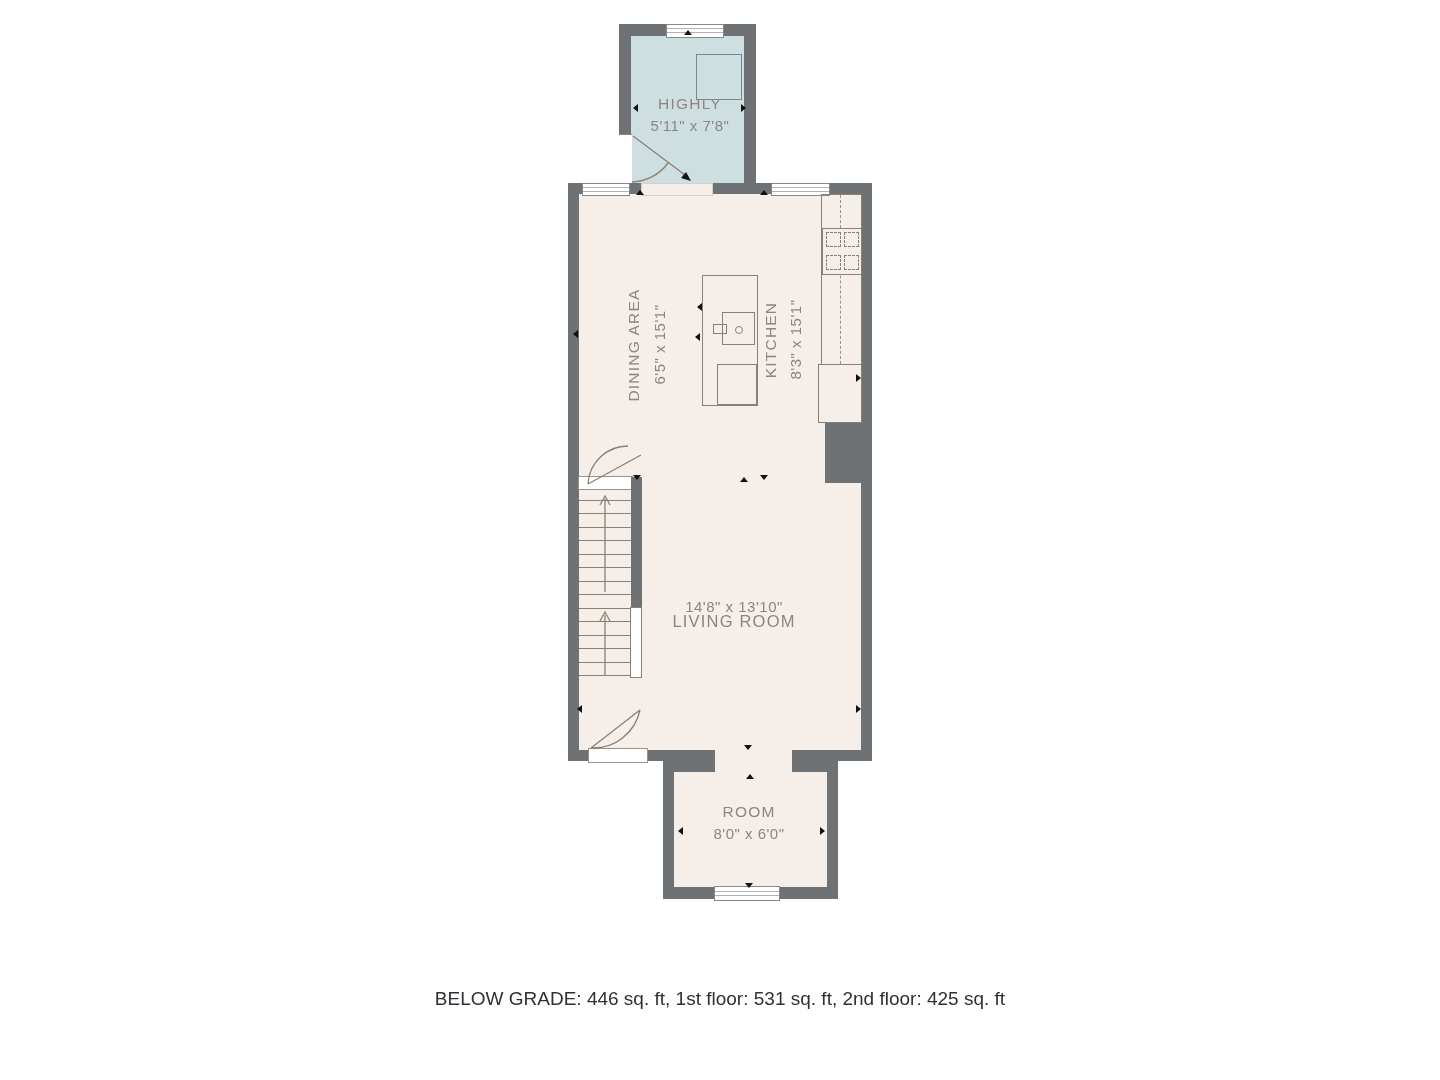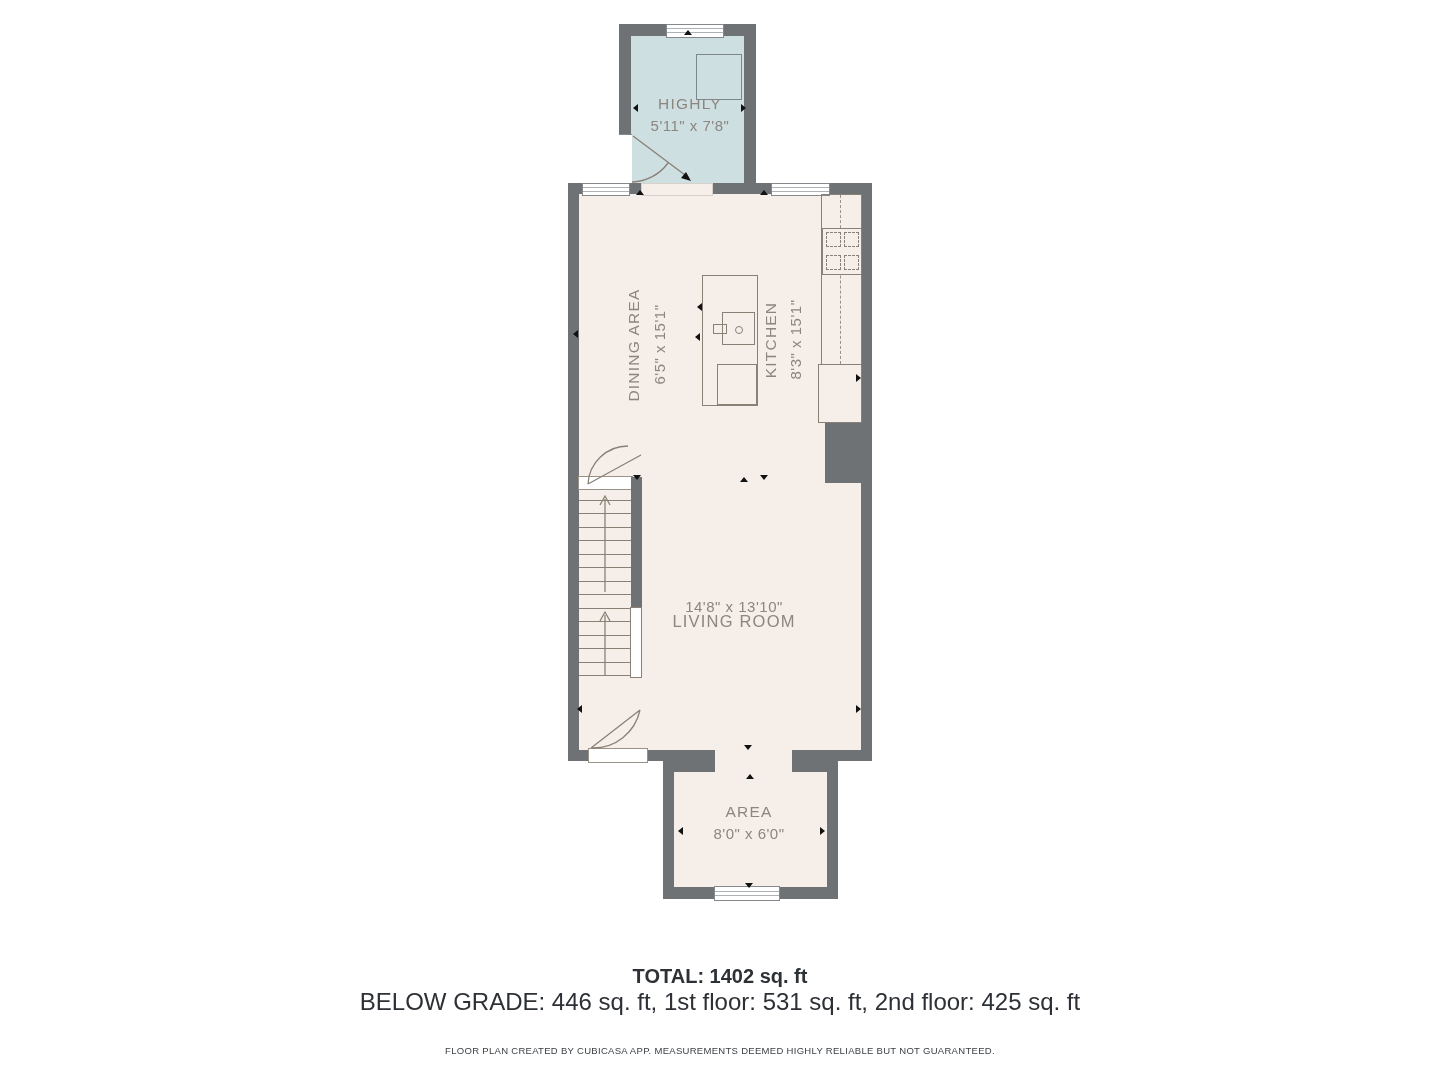--- a/index.html
+++ b/index.html
@@ -28,21 +28,21 @@
   .room-label{position:absolute;color:var(--label);font-size:15.5px;letter-spacing:1.2px;text-align:center;white-space:nowrap;}
   .room-dims{position:absolute;color:var(--label);font-size:15px;letter-spacing:.5px;text-align:center;white-space:nowrap;}
   .vrot{transform:rotate(-90deg);}
   .mk{position:absolute;width:0;height:0;border-style:solid;}
   .mk.up{border-width:0 4px 5px 4px;border-color:transparent transparent #111 transparent;}
   .mk.down{border-width:5px 4px 0 4px;border-color:#111 transparent transparent transparent;}
   .mk.left{border-width:4px 5px 4px 0;border-color:transparent #111 transparent transparent;}
   .mk.right{border-width:4px 0 4px 5px;border-color:transparent transparent transparent #111;}
   .sum{position:absolute;left:0;width:100%;text-align:center;color:var(--ink);}
   .sum.total{font-weight:bold;font-size:20px;}
-  .sum.line{font-size:24px;}
+  .sum.line{font-size:19px;}
   .sum.fine{font-size:9.5px;letter-spacing:.3px;color:#3a3f43;}
   svg.overlay{position:absolute;left:0;top:0;pointer-events:none;}
 </style>
 </head>
 <body>
 
 <div class="canvas">
 
   <div class="abs wall" style="left:619px;top:24px;width:137px;height:170px;"></div>
   <div class="abs lfloor" style="left:631px;top:36px;width:113px;height:147px;"></div>
@@ -121,20 +121,18 @@
 
   <div class="room-label vrot" style="left:554px;top:336px;width:160px;">DINING AREA</div>
   <div class="room-dims vrot" style="left:579px;top:336px;width:160px;">6'5" x 15'1"</div>
 
   <div class="room-label vrot" style="left:691px;top:331px;width:160px;">KITCHEN</div>
   <div class="room-dims vrot" style="left:715px;top:331px;width:160px;">8'3" x 15'1"</div>
 
   <div class="room-label" style="left:634px;top:576px;width:200px;font-size:16.5px;margin-top:36px;">LIVING ROOM</div>
   <div class="room-dims" style="left:634px;top:598px;width:200px;">14'8" x 13'10"</div>
 
-  <div class="room-label" style="left:649px;top:803px;width:200px;">AREA</div>
+  <div class="room-label" style="left:649px;top:803px;width:200px;">ROOM</div>
   <div class="room-dims" style="left:649px;top:825px;width:200px;">8'0" x 6'0"</div>
 
-  <div class="sum total" style="top:965px;">TOTAL: 1402 sq. ft</div>
   <div class="sum line" style="top:988px;">BELOW GRADE: 446 sq. ft, 1st floor: 531 sq. ft, 2nd floor: 425 sq. ft</div>
-  <div class="sum fine" style="top:1045px;">FLOOR PLAN CREATED BY CUBICASA APP. MEASUREMENTS DEEMED HIGHLY RELIABLE BUT NOT GUARANTEED.</div>
 
 </div>
 
 </body></html>

